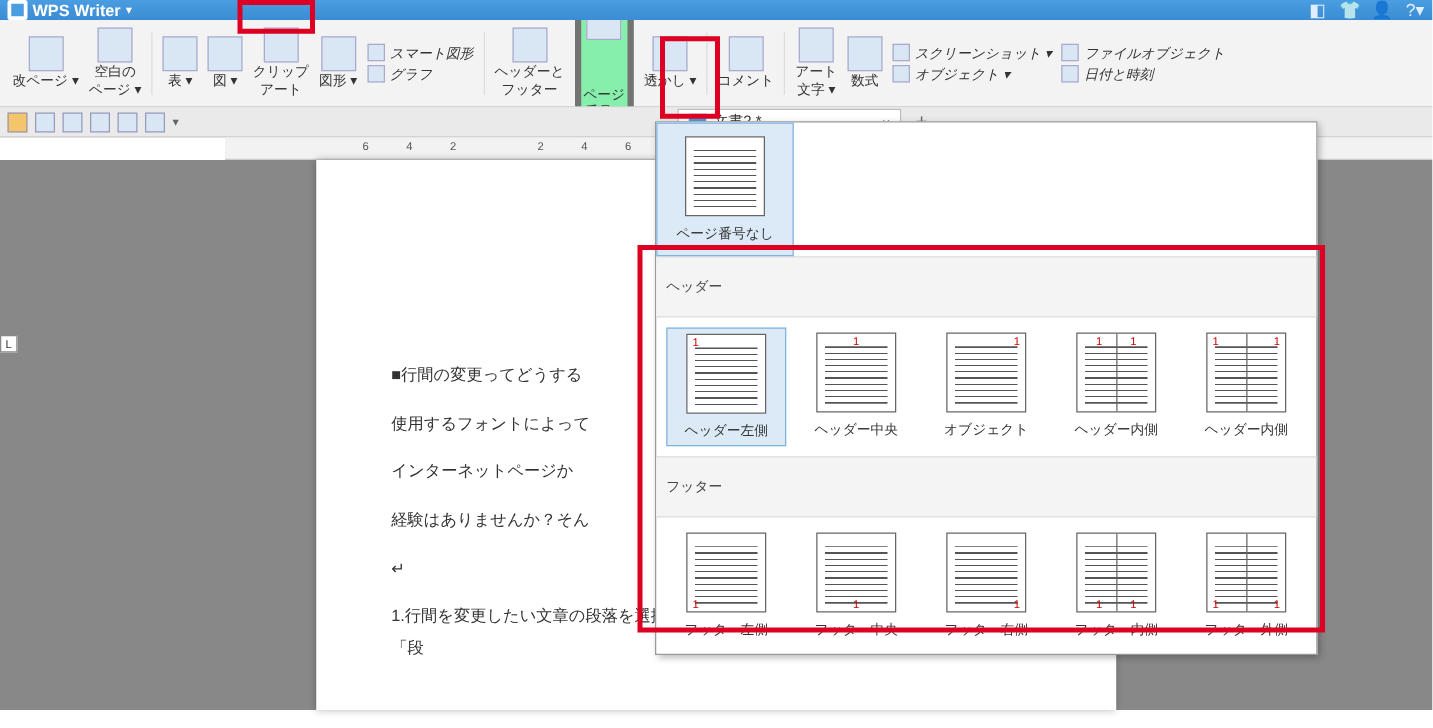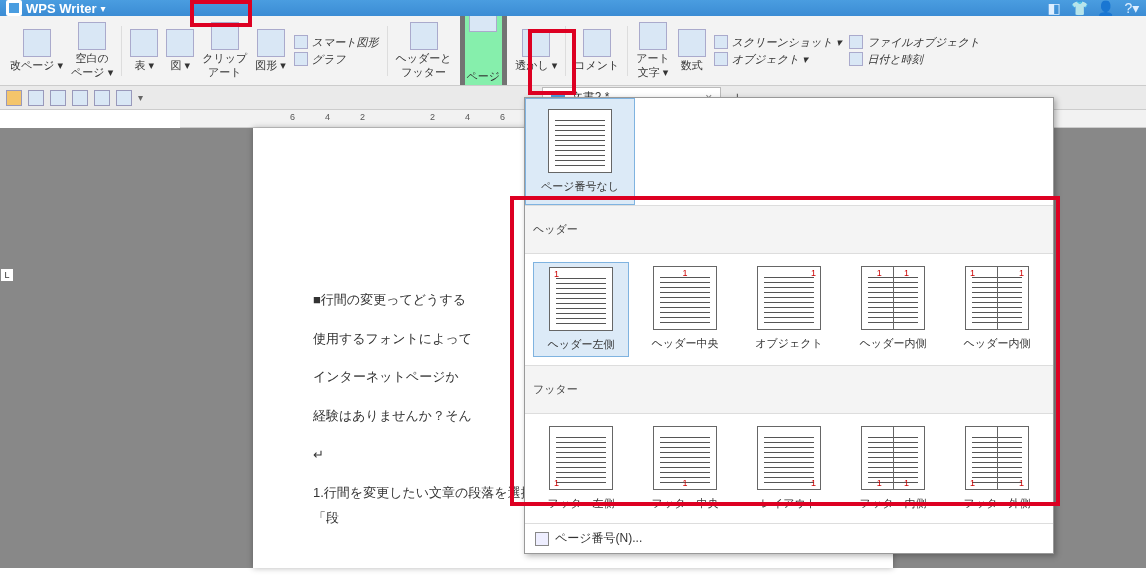--- a/index.html
+++ b/index.html
@@ -284,39 +284,35 @@
           <div class="lines"></div>
           <span class="num center">1</span>
         </div>
       <div class="cap">フッター中央</div>
     </div>
     <div class="cell">
       <div class="thumb footer">
           <div class="lines"></div>
           <span class="num right">1</span>
         </div>
-      <div class="cap">レイアウト</div>
+      <div class="cap">フッター右側</div>
     </div>
     <div class="cell">
       <div class="thumb footer split">
           <div class="lines"></div>
           <span class="num center" style="left:28%">1</span>
           <span class="num center" style="left:72%">1</span>
         </div>
       <div class="cap">フッター内側</div>
     </div>
     <div class="cell">
       <div class="thumb footer split">
           <div class="lines"></div>
           <span class="num left">1</span>
           <span class="num right">1</span>
         </div>
       <div class="cap">フッター外側</div>
     </div>
   </div>
 
-  <div class="menu-row">
-    <span class="mi"></span>
-    <span>ページ番号(N)...</span>
-  </div>
 </div>
 
 <div class="red-overlay" style="left:510px; top:196px; width:550px; height:310px;"></div>
 
 </body></html>

